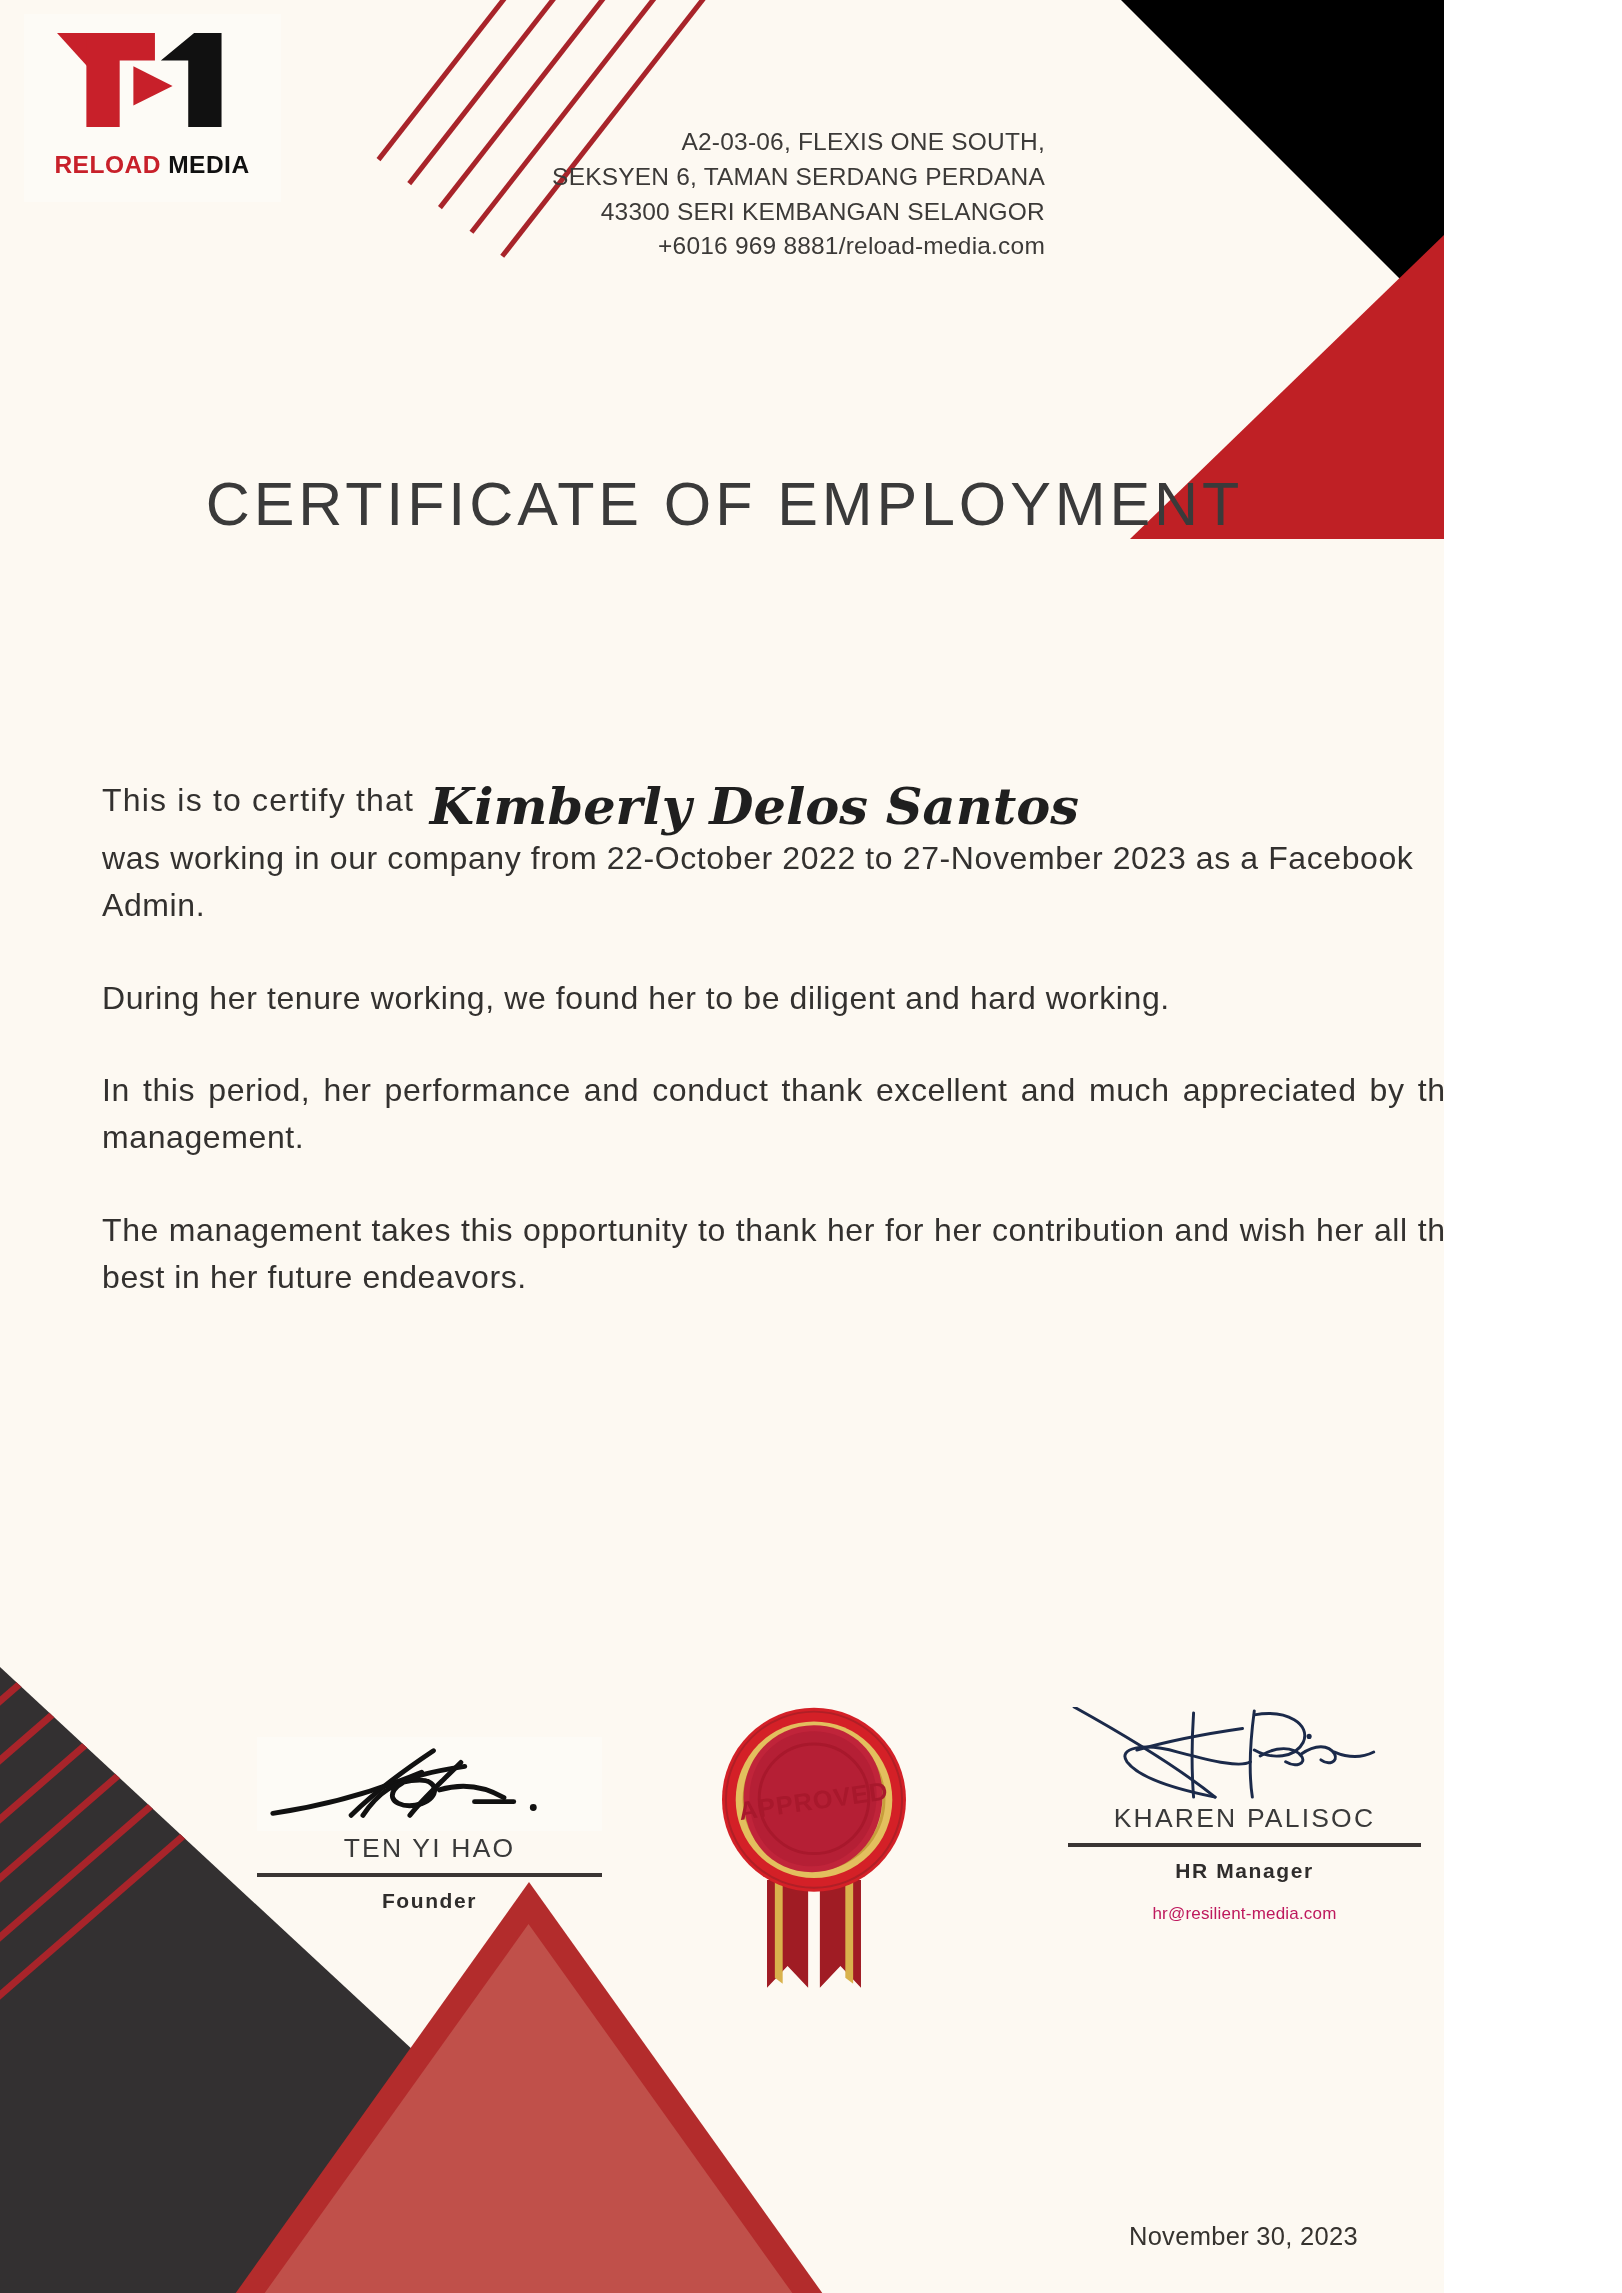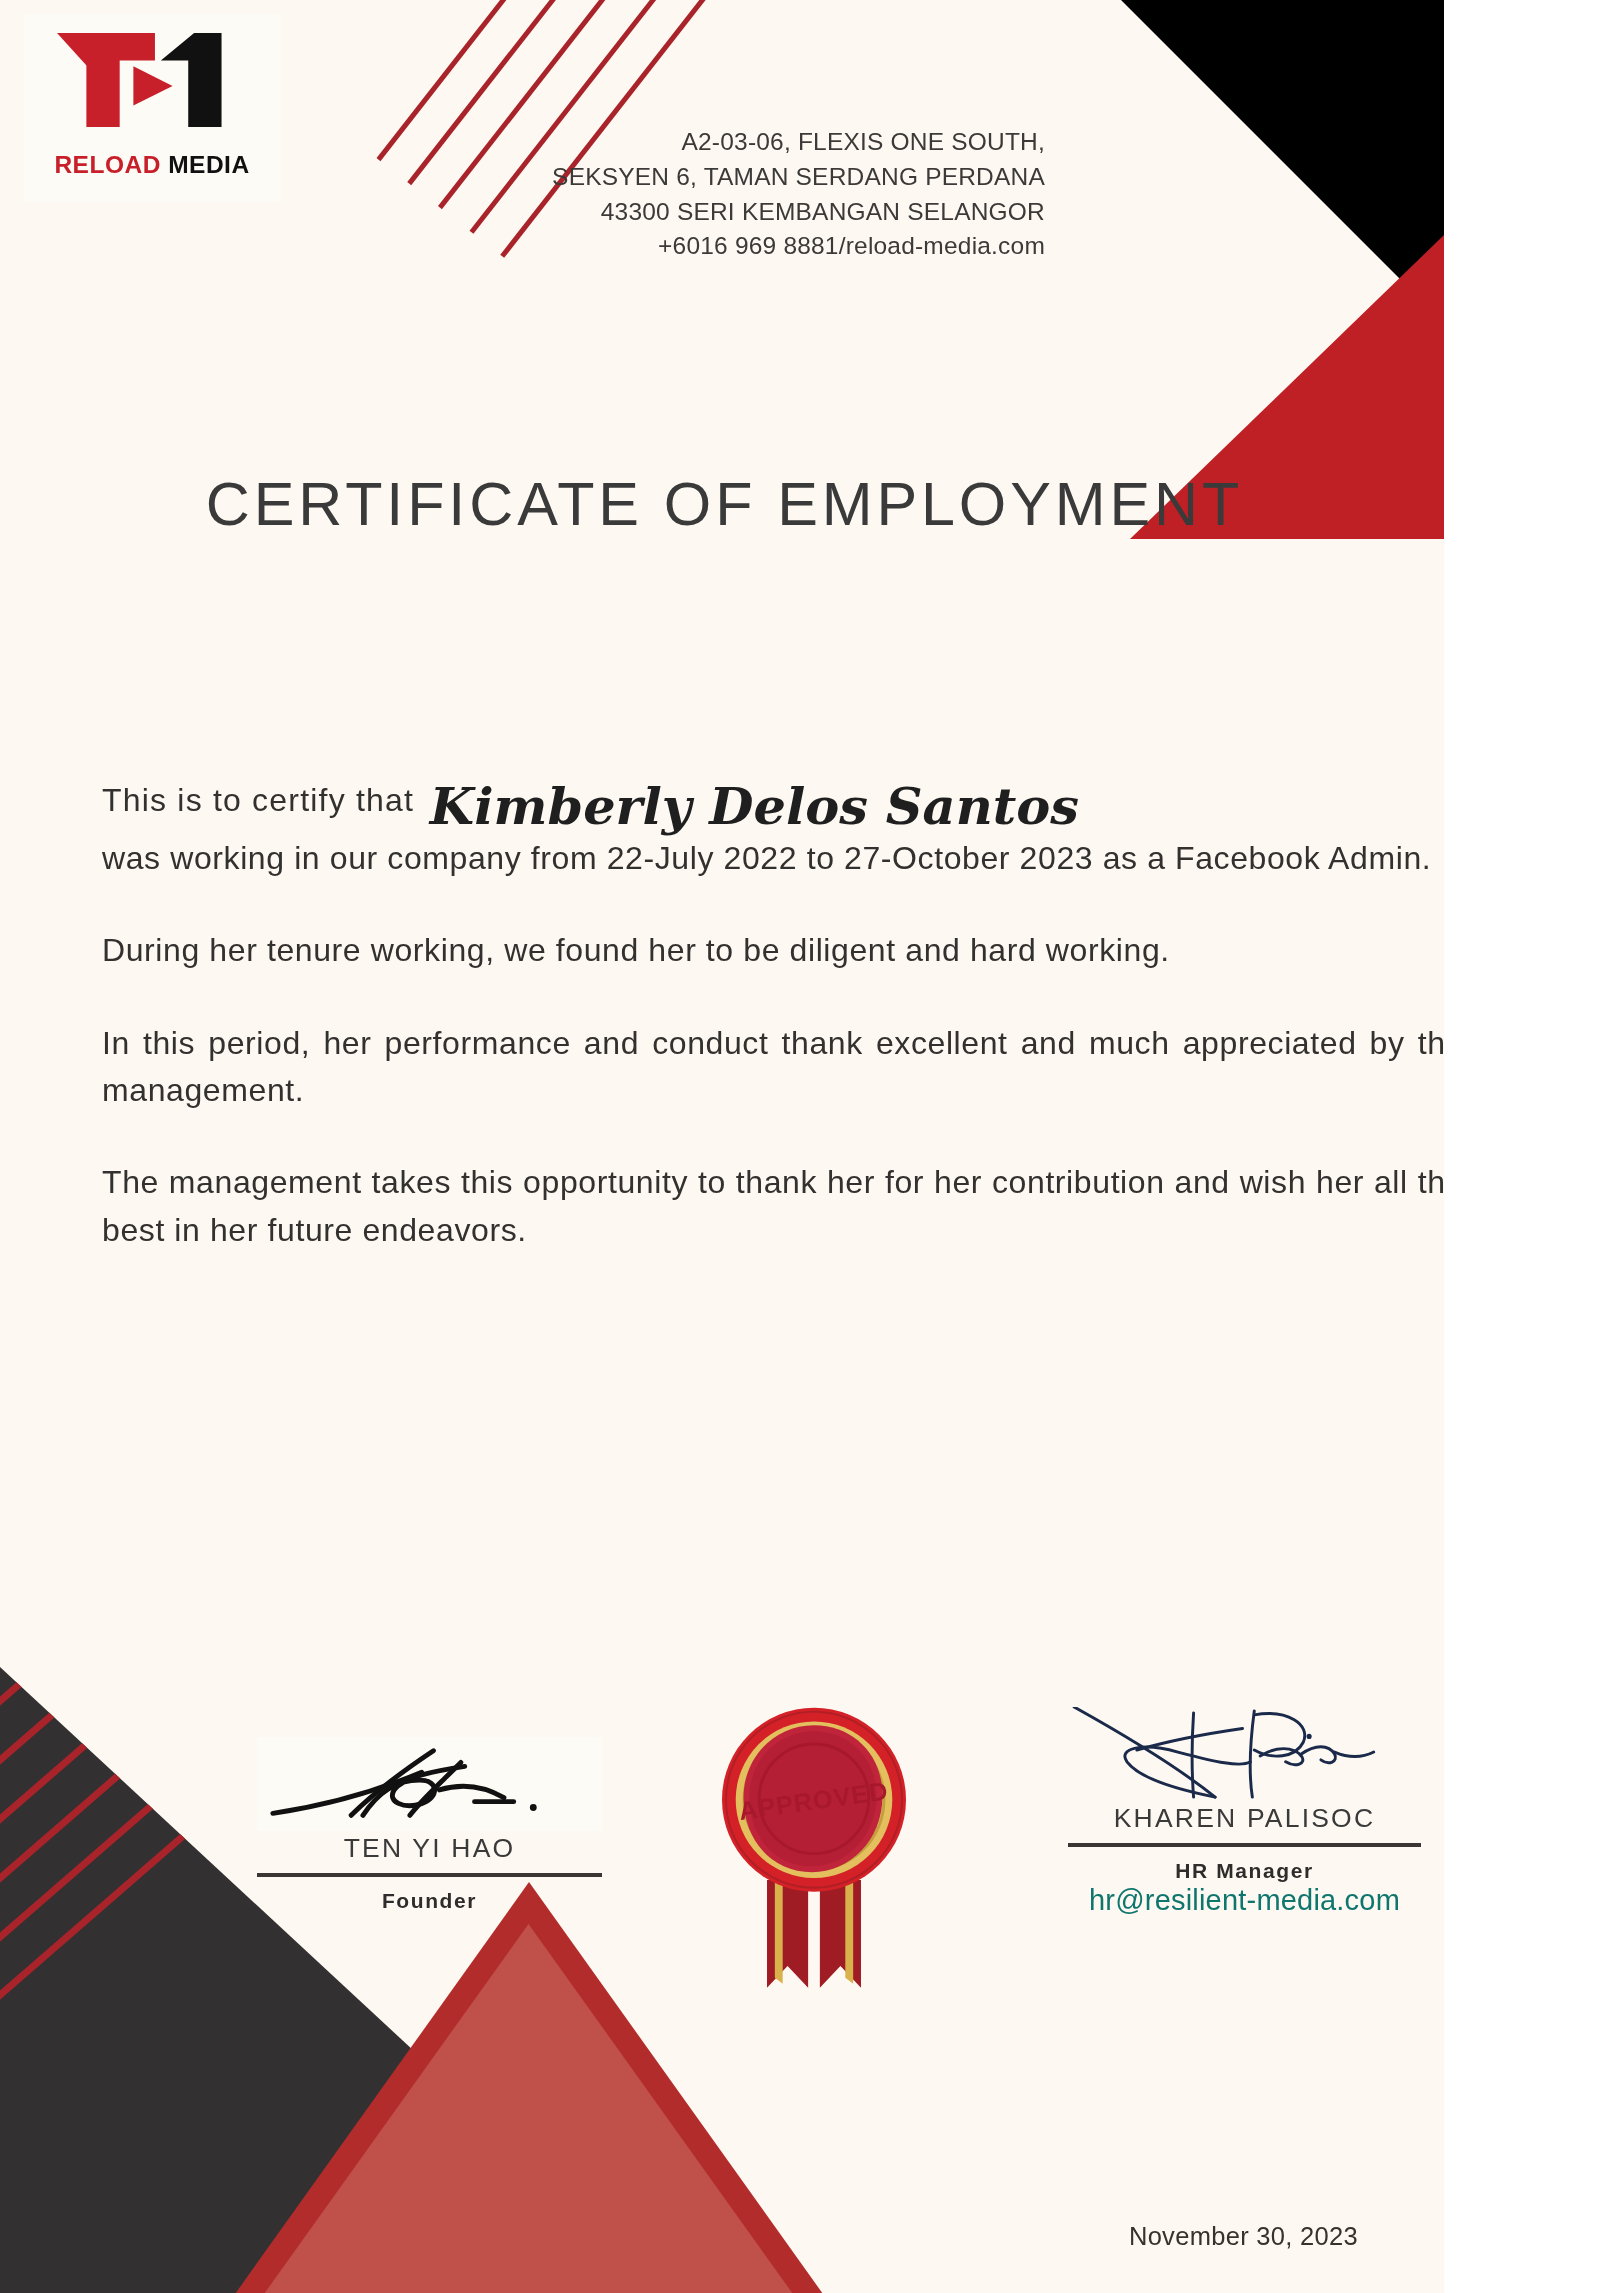--- a/index.html
+++ b/index.html
@@ -226,23 +226,23 @@
     background: #3a3634;
     margin: 8.8px 0 12.7px 0;
   }
   .sig-role {
     font-size: 21px;
     font-weight: bold;
     letter-spacing: 1.6px;
     color: #2f2d2c;
   }
   .sig-mail {
-    font-size: 29px;
-    color: #0f766e;
-    margin-top: 1px;
+    font-size: 17px;
+    color: #be185d;
+    margin-top: 21px;
     letter-spacing: 0.2px;
   }
 
   
   .seal {
     position: absolute;
     left: 706px;
     top: 1694px;
     width: 216px;
     height: 323px;
@@ -320,21 +320,21 @@
     <div>43300 SERI KEMBANGAN SELANGOR</div>
     <div class="low">+6016 969 8881/reload-media.com</div>
   </div>
 
   <div class="title">CERTIFICATE OF EMPLOYMENT</div>
 
   <div class="body-wrap">
     <div class="line-certify">
       <span>This is to certify that</span><span class="recipient">Kimberly Delos Santos</span>
     </div>
-    <div class="para p1">was working in our company from 22-July 2022 to 27-October 2023 as a Facebook Admin.</div>
+    <div class="para p1">was working in our company from 22-October 2022 to 27-November 2023 as a Facebook Admin.</div>
     <div class="para p2">During her tenure working, we found her to be diligent and hard working.</div>
     <div class="para p3 justify">In this period, her performance and conduct thank excellent and much appreciated by the management.</div>
     <div class="para justify">The management takes this opportunity to thank her for her contribution and wish her all the best in her future endeavors.</div>
   </div>
 
   <div class="sig-left">
     <div class="sig-img">
       <svg width="100%" height="94" viewBox="0 0 352 96">
         <g fill="none" stroke="#111111" stroke-linecap="round">
           <path d="M16 78 C70 70 120 56 168 36" stroke-width="5"></path>

